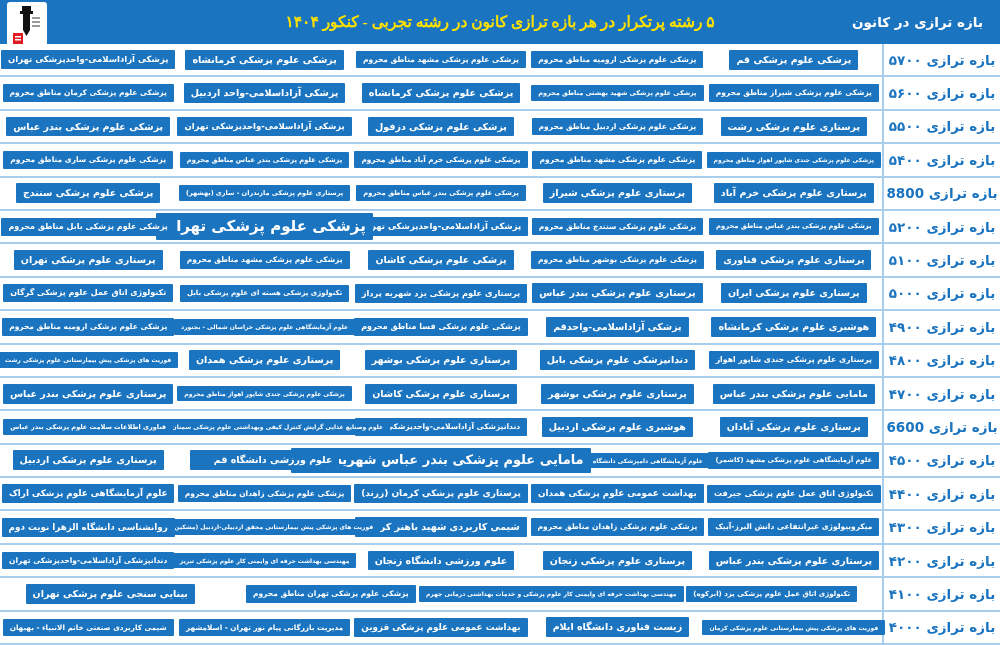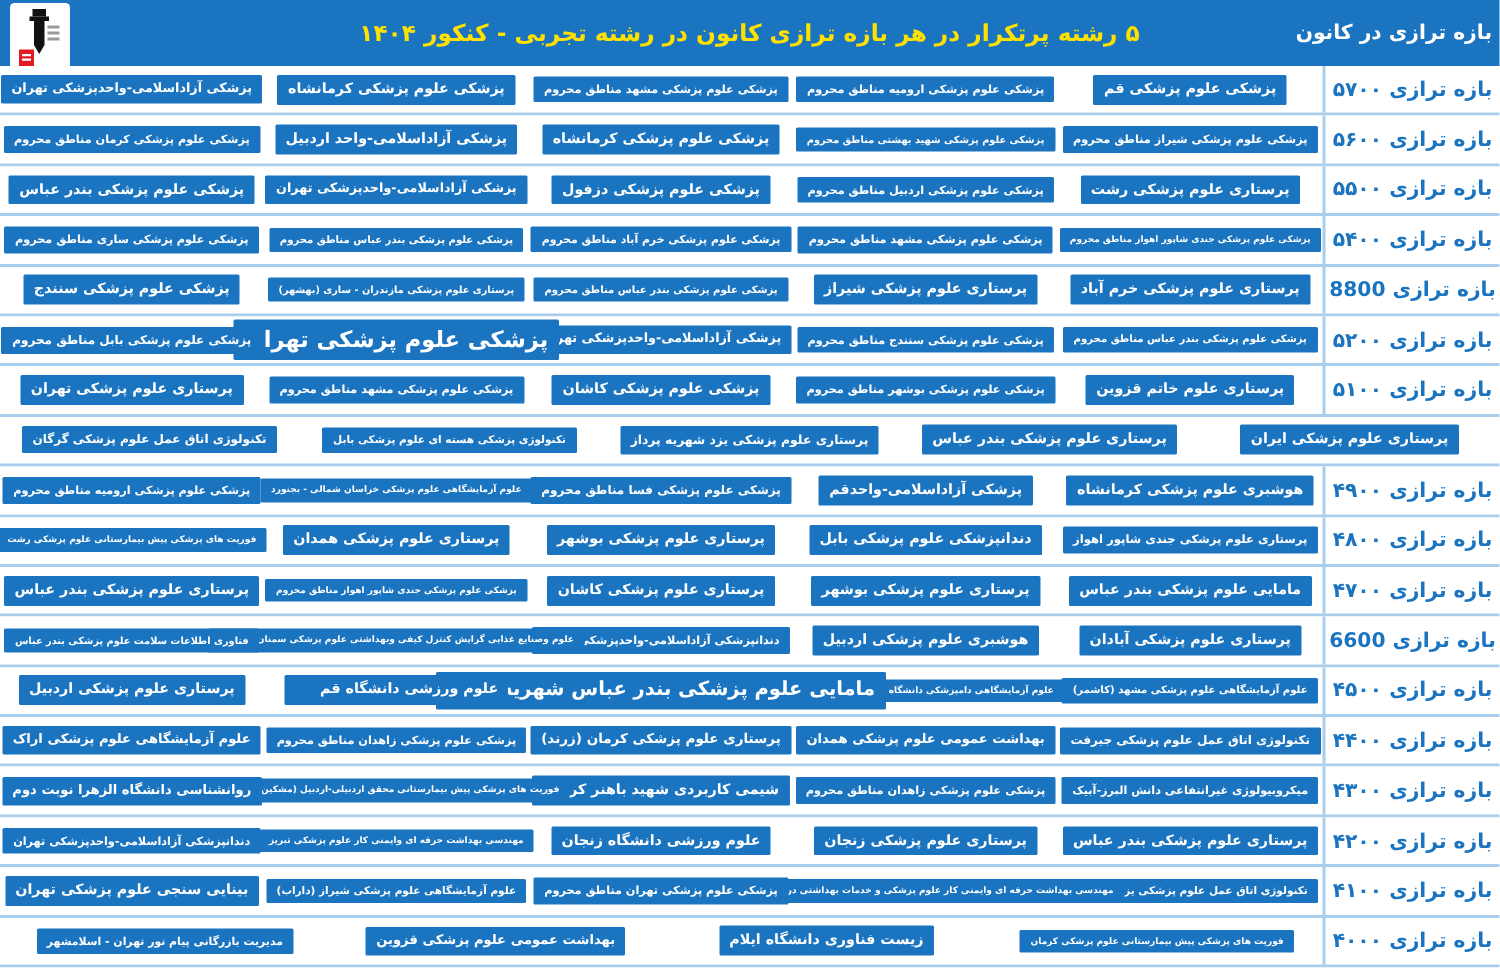--- a/index.html
+++ b/index.html
@@ -12,27 +12,27 @@
     --yellow:#ffe100;
     --divider:#a9cdec;
   }
   
   header {
     position:relative; height:44px; background:var(--blue);
     display:flex; align-items:center;
   }
   .hdr-range {
     color:#fff; font-weight:bold; font-size:13.5px;
-    padding-right:5px; width:118px; white-space:nowrap;
+    padding-right:17px; width:118px; white-space:nowrap;
   }
   .hdr-title {
     position:absolute; left:0; right:0; top:0; bottom:0;
     display:flex; align-items:center; justify-content:center;
     color:var(--yellow); font-weight:bold; font-size:15.5px;
-    pointer-events:none; white-space:nowrap;
+    pointer-events:none; white-space:nowrap;font-family:Liberation Serif, serif;
   }
   .logo {
     position:absolute; left:7px; top:2px; width:40px; height:45px;
     background:#fff; border-radius:3px; z-index:2;
     display:flex; align-items:center; justify-content:center;
   }
   
   main { height:601px; display:flex; flex-direction:column; }
   .row {
     flex:1; display:flex; align-items:stretch;
@@ -199,38 +199,39 @@
         <div class="slot">
           <span class="cell" style="font-size: 8px;">پزشکی علوم پزشکی بابل مناطق محروم</span>
         </div>
       </div>
   </div>
 
   <div class="row">
     <div class="range">بازه ترازی ۵۱۰۰</div>
     <div class="cells">
         <div class="slot">
-          <span class="cell" style="font-size: 9.5px;">پرستاری علوم خاتم قزوین</span>
+          <span class="cell" style="font-size: 9.5px;">پرستاری علوم پزشکی فناوری</span>
         </div>
         <div class="slot">
           <span class="cell" style="font-size: 7.5px;">پزشکی علوم پزشکی بوشهر مناطق محروم</span>
         </div>
         <div class="slot">
           <span class="cell" style="font-size: 9.5px;">پزشکی علوم پزشکی کاشان</span>
         </div>
         <div class="slot">
           <span class="cell" style="font-size: 7.5px;">پزشکی علوم پزشکی مشهد مناطق محروم</span>
         </div>
         <div class="slot">
           <span class="cell" style="font-size: 9.5px;">پرستاری علوم پزشکی تهران</span>
         </div>
       </div>
   </div>
 
   <div class="row">
+    <div class="range">بازه ترازی ۵۰۰۰</div>
     <div class="cells">
         <div class="slot">
           <span class="cell" style="font-size: 9.5px;">پرستاری علوم پزشکی ایران</span>
         </div>
         <div class="slot">
           <span class="cell" style="font-size: 9.5px;">پرستاری علوم پزشکی بندر عباس</span>
         </div>
         <div class="slot">
           <span class="cell" style="font-size: 8.25px;">پرستاری علوم پزشکی یزد شهریه پرداز</span>
         </div>
@@ -417,38 +418,38 @@
         <div class="slot">
           <span class="cell" style="font-size: 7px;">تکنولوژی اتاق عمل علوم پزشکی یزد (ابرکوه)</span>
         </div>
         <div class="slot">
           <span class="cell" style="font-size: 6px;">مهندسی بهداشت حرفه ای وایمنی کار علوم پزشکی و خدمات بهداشتی درمانی جهرم</span>
         </div>
         <div class="slot">
           <span class="cell" style="font-size: 7.5px;">پزشکی علوم پزشکی تهران مناطق محروم</span>
         </div>
         <div class="slot">
-          <span class="cell" style="font-size: 7px;">علوم آزمایشگاهی علوم پزشکی شیراز (داراب)</span>
-        </div>
-        <div class="slot">
           <span class="cell" style="font-size: 9.5px;">بینایی سنجی علوم پزشکی تهران</span>
         </div>
       </div>
   </div>
 
   <div class="row">
     <div class="range">بازه ترازی ۴۰۰۰</div>
     <div class="cells">
         <div class="slot">
           <span class="cell" style="font-size: 6px;">فوریت های پزشکی پیش بیمارستانی علوم پزشکی کرمان</span>
         </div>
         <div class="slot">
           <span class="cell" style="font-size: 9.5px;">زیست فناوری دانشگاه ایلام</span>
         </div>
         <div class="slot">
           <span class="cell" style="font-size: 8.75px;">بهداشت عمومی علوم پزشکی قزوین</span>
         </div>
         <div class="slot">
           <span class="cell" style="font-size: 7.25px;">مدیریت بازرگانی پیام نور تهران - اسلامشهر</span>
         </div>
+        <div class="slot">
+          <span class="cell" style="font-size: 7.25px;">شیمی کاربردی صنعتی خاتم الانبیاء - بهبهان</span>
+        </div>
       </div>
   </div>
 </main>
 
 </body></html>

